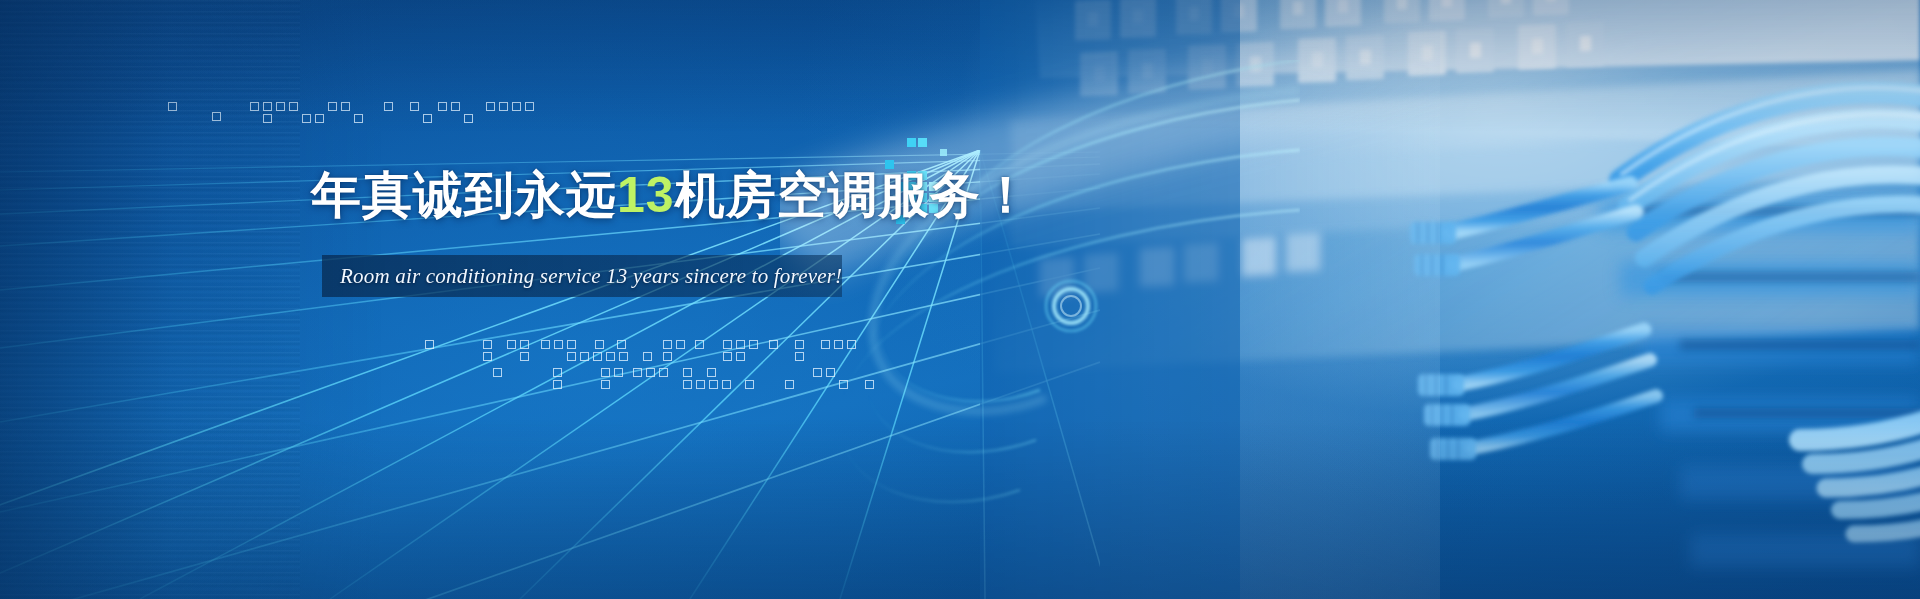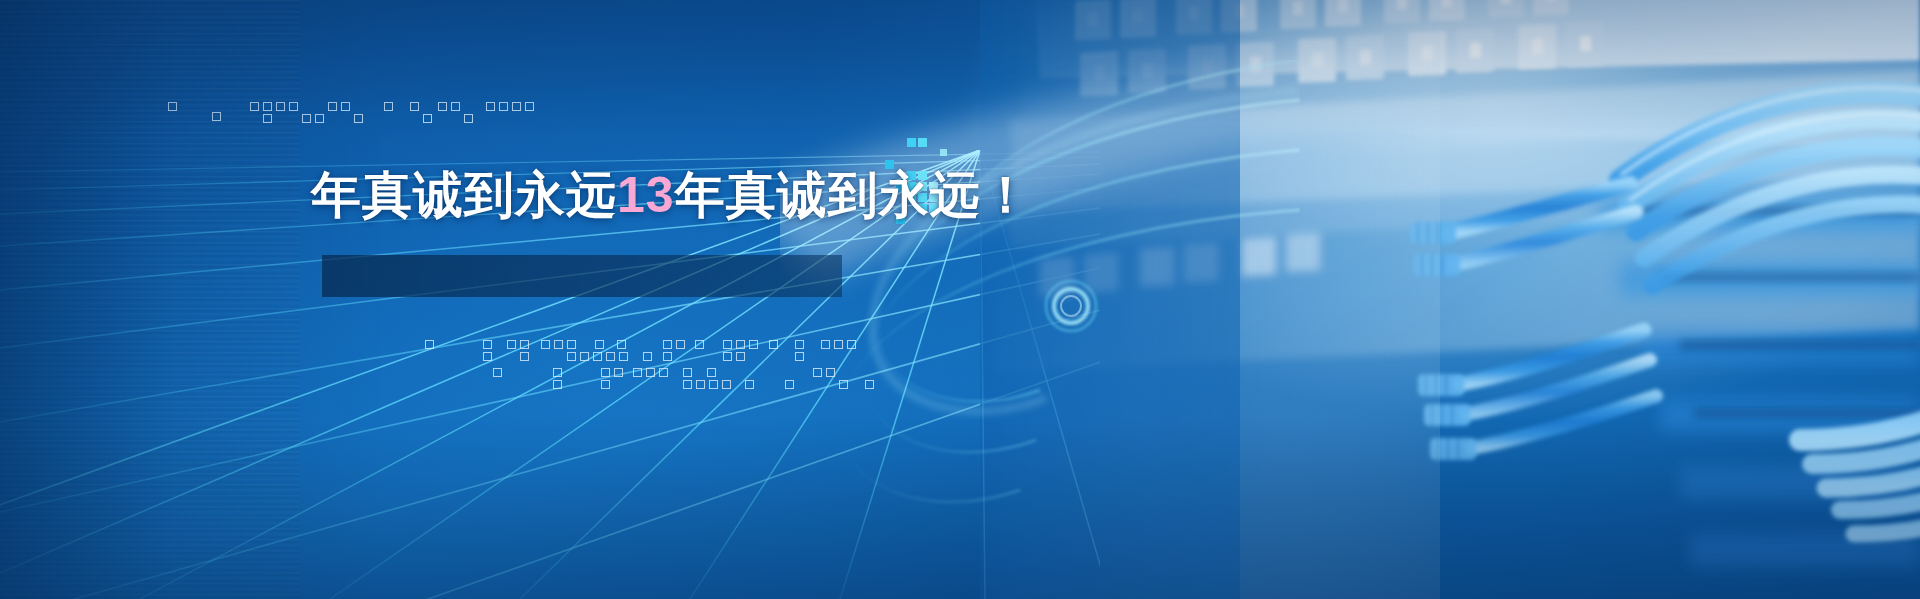--- a/index.html
+++ b/index.html
@@ -51,21 +51,21 @@
   .pixels{position:absolute;left:885px;top:138px;width:80px;height:86px;pointer-events:none;}
   .pixels i{position:absolute;display:block;}
   
   .headline{
     position:absolute;left:311px;top:166px;
     font-size:50px;line-height:58px;font-weight:bold;
     letter-spacing:1px;color:#ffffff;white-space:nowrap;
     text-shadow:0 2px 7px rgba(0,40,90,.60), 0 0 2px rgba(0,30,70,.5);
     font-family:"Liberation Sans","DejaVu Sans",sans-serif;
   }
-  .headline .hl-num{color:#f9a8d4;text-shadow:0 2px 7px rgba(0,40,90,.55);}
+  .headline .hl-num{color:#bef264;text-shadow:0 2px 7px rgba(0,40,90,.55);}
   .sub-bar{
     position:absolute;left:322px;top:255px;width:520px;height:42px;
     background:linear-gradient(90deg, rgba(7,40,78,.72) 0%, rgba(8,45,86,.66) 55%, rgba(9,50,92,.58) 100%);
   }
   .subtitle{
     position:absolute;left:340px;top:256px;height:40px;line-height:40px;
     font-family:"Liberation Serif","DejaVu Serif",serif;
     font-style:italic;font-size:21px;color:#f2f8ff;white-space:nowrap;
     letter-spacing:.2px;
     text-shadow:0 1px 3px rgba(0,20,50,.8);
@@ -461,18 +461,19 @@
     <span class="sq" style="left:360px;top:48px;width:9px;height:9px;"></span>
     <span class="sq" style="left:388px;top:36px;width:9px;height:9px;"></span>
     <span class="sq" style="left:401px;top:36px;width:9px;height:9px;"></span>
     <span class="sq" style="left:414px;top:48px;width:9px;height:9px;"></span>
     <span class="sq" style="left:440px;top:48px;width:9px;height:9px;"></span>
   </div>
 
   <div class="bg-vign"></div>
 
   <div class="headline">
-    <span>年真诚到永远</span><span class="hl-num">13</span><span>年真诚到永远！</span>
+    <span>年真诚到永远</span><span class="hl-num">13</span><span>机房空调服务！</span>
   </div>
 
   <div class="sub-bar"></div>
+  <div class="subtitle">Room air conditioning service 13 years sincere to forever!</div>
 
 </div>
 
 </body></html>

